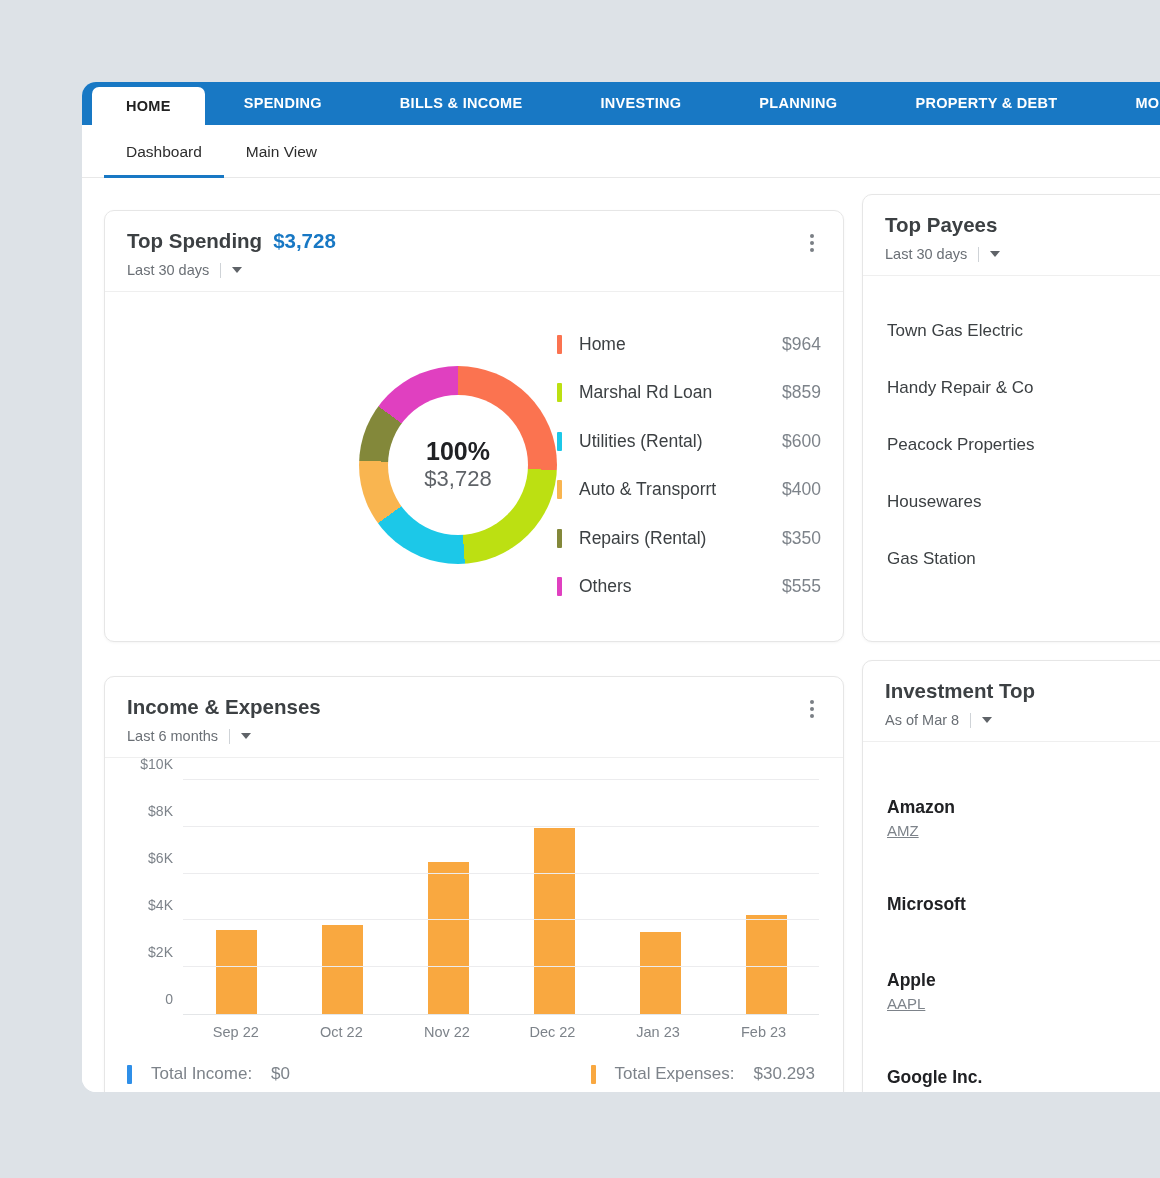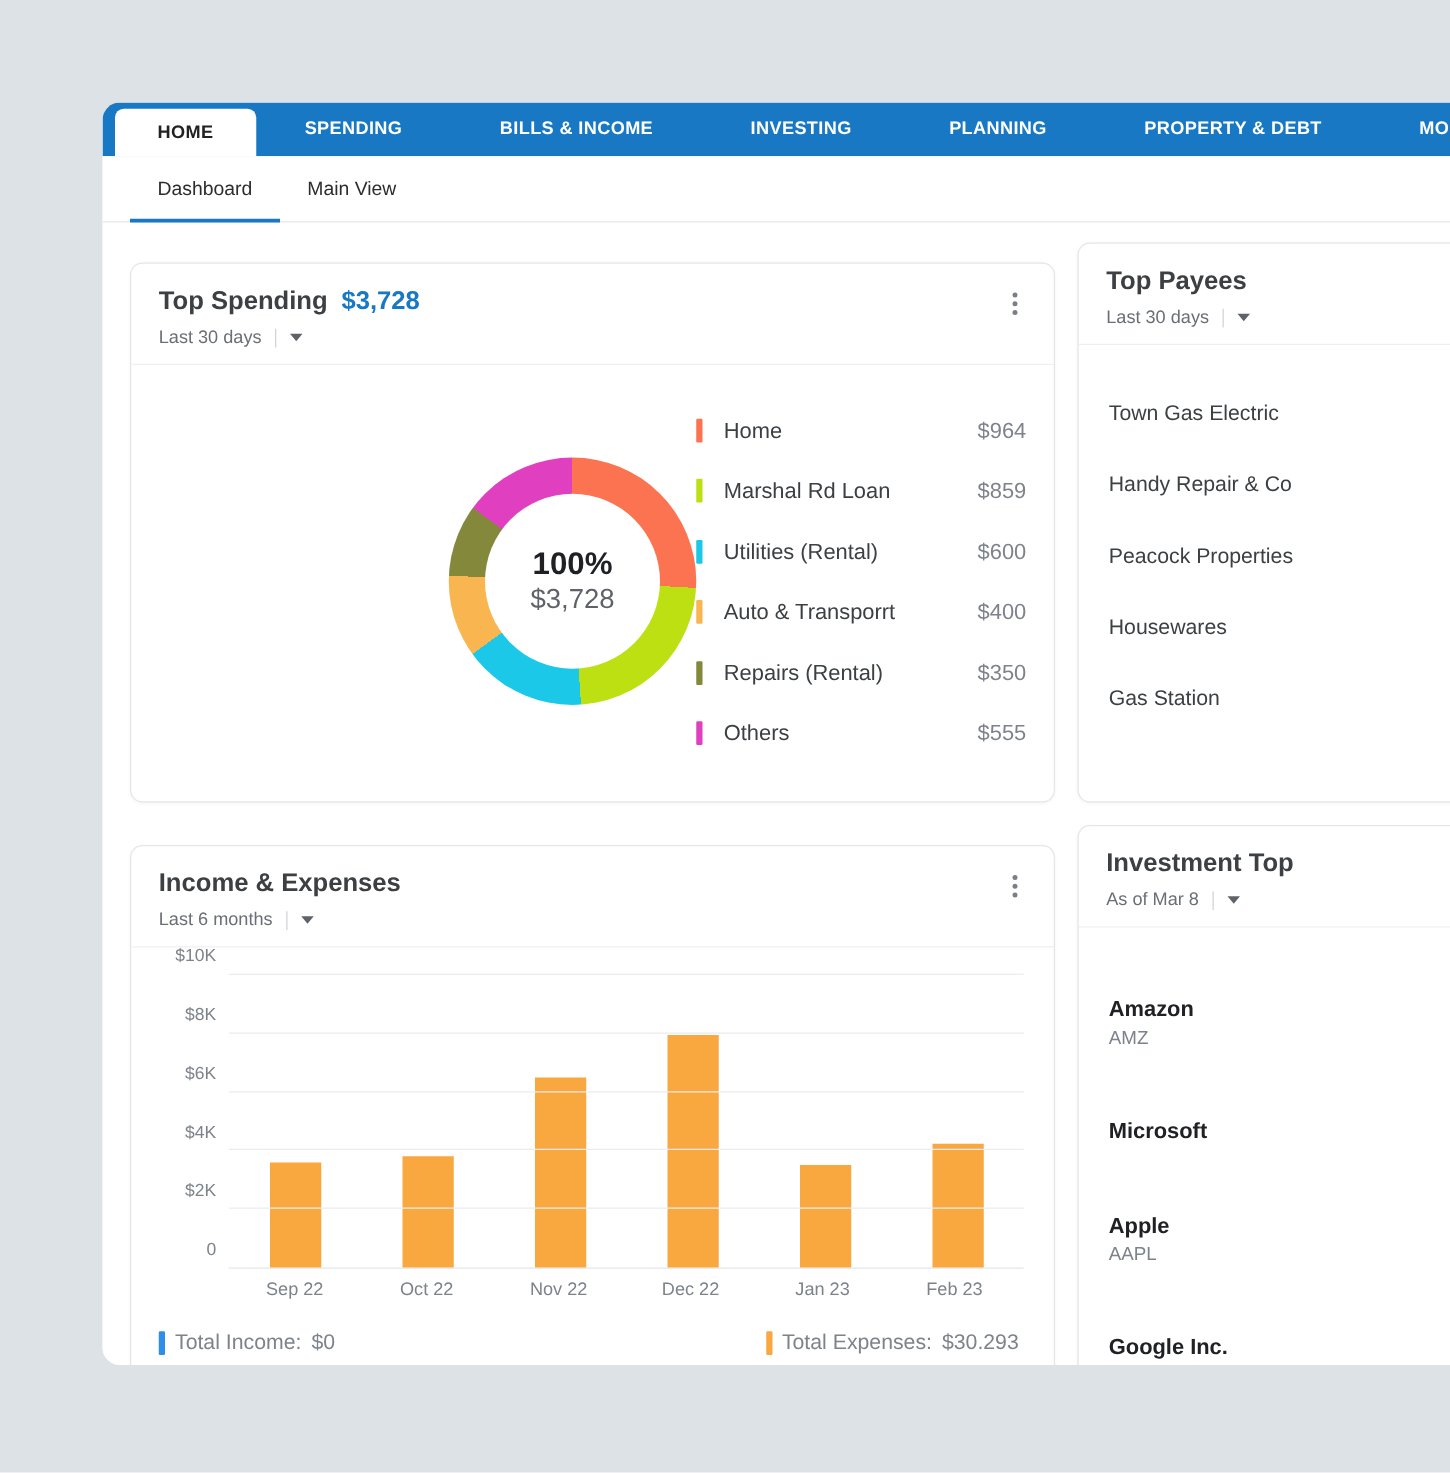--- a/index.html
+++ b/index.html
@@ -191,21 +191,21 @@
     font-size: 17px;
     color: #3c4043;
     white-space: nowrap;
     cursor: pointer;
   }
   .inv-row {
     padding: 11px 24px 11px 24px;
     cursor: pointer;
   }
   .inv-name { font-size: 17.5px; color: #202124; font-weight: 600; line-height: 1.45; margin-top: 28px; }
-  .inv-ticker { font-size: 15px; color: #7d838a; line-height: 1.45; }
+  .inv-ticker { font-size: 15px; color: #7d838a; line-height: 1.45; text-decoration: underline; }
 
   
   .chart-body { padding: 22px 24px 6px 20px; }
   .plot {
     position: relative;
     height: 235px;
     display: flex;
   }
   .y-axis {
     width: 58px;
@@ -253,21 +253,21 @@
     font-size: 14.5px;
     color: #7d838a;
   }
 
   .chart-footer {
     display: flex;
     justify-content: space-between;
     padding: 18px 28px 20px 22px;
     align-items: center;
   }
-  .foot-item { display: flex; align-items: center; gap: 8px; }
+  .foot-item { display: flex; align-items: center; gap: 19px; }
   .foot-swatch { width: 5px; height: 19px; border-radius: 1px; }
   .foot-text { font-size: 17px; color: #7d838a; }
 </style>
 </head>
 <body>
 
 <div id="app-window">
 
   <div id="top-nav">
     <div class="nav-tab active">HOME</div>

